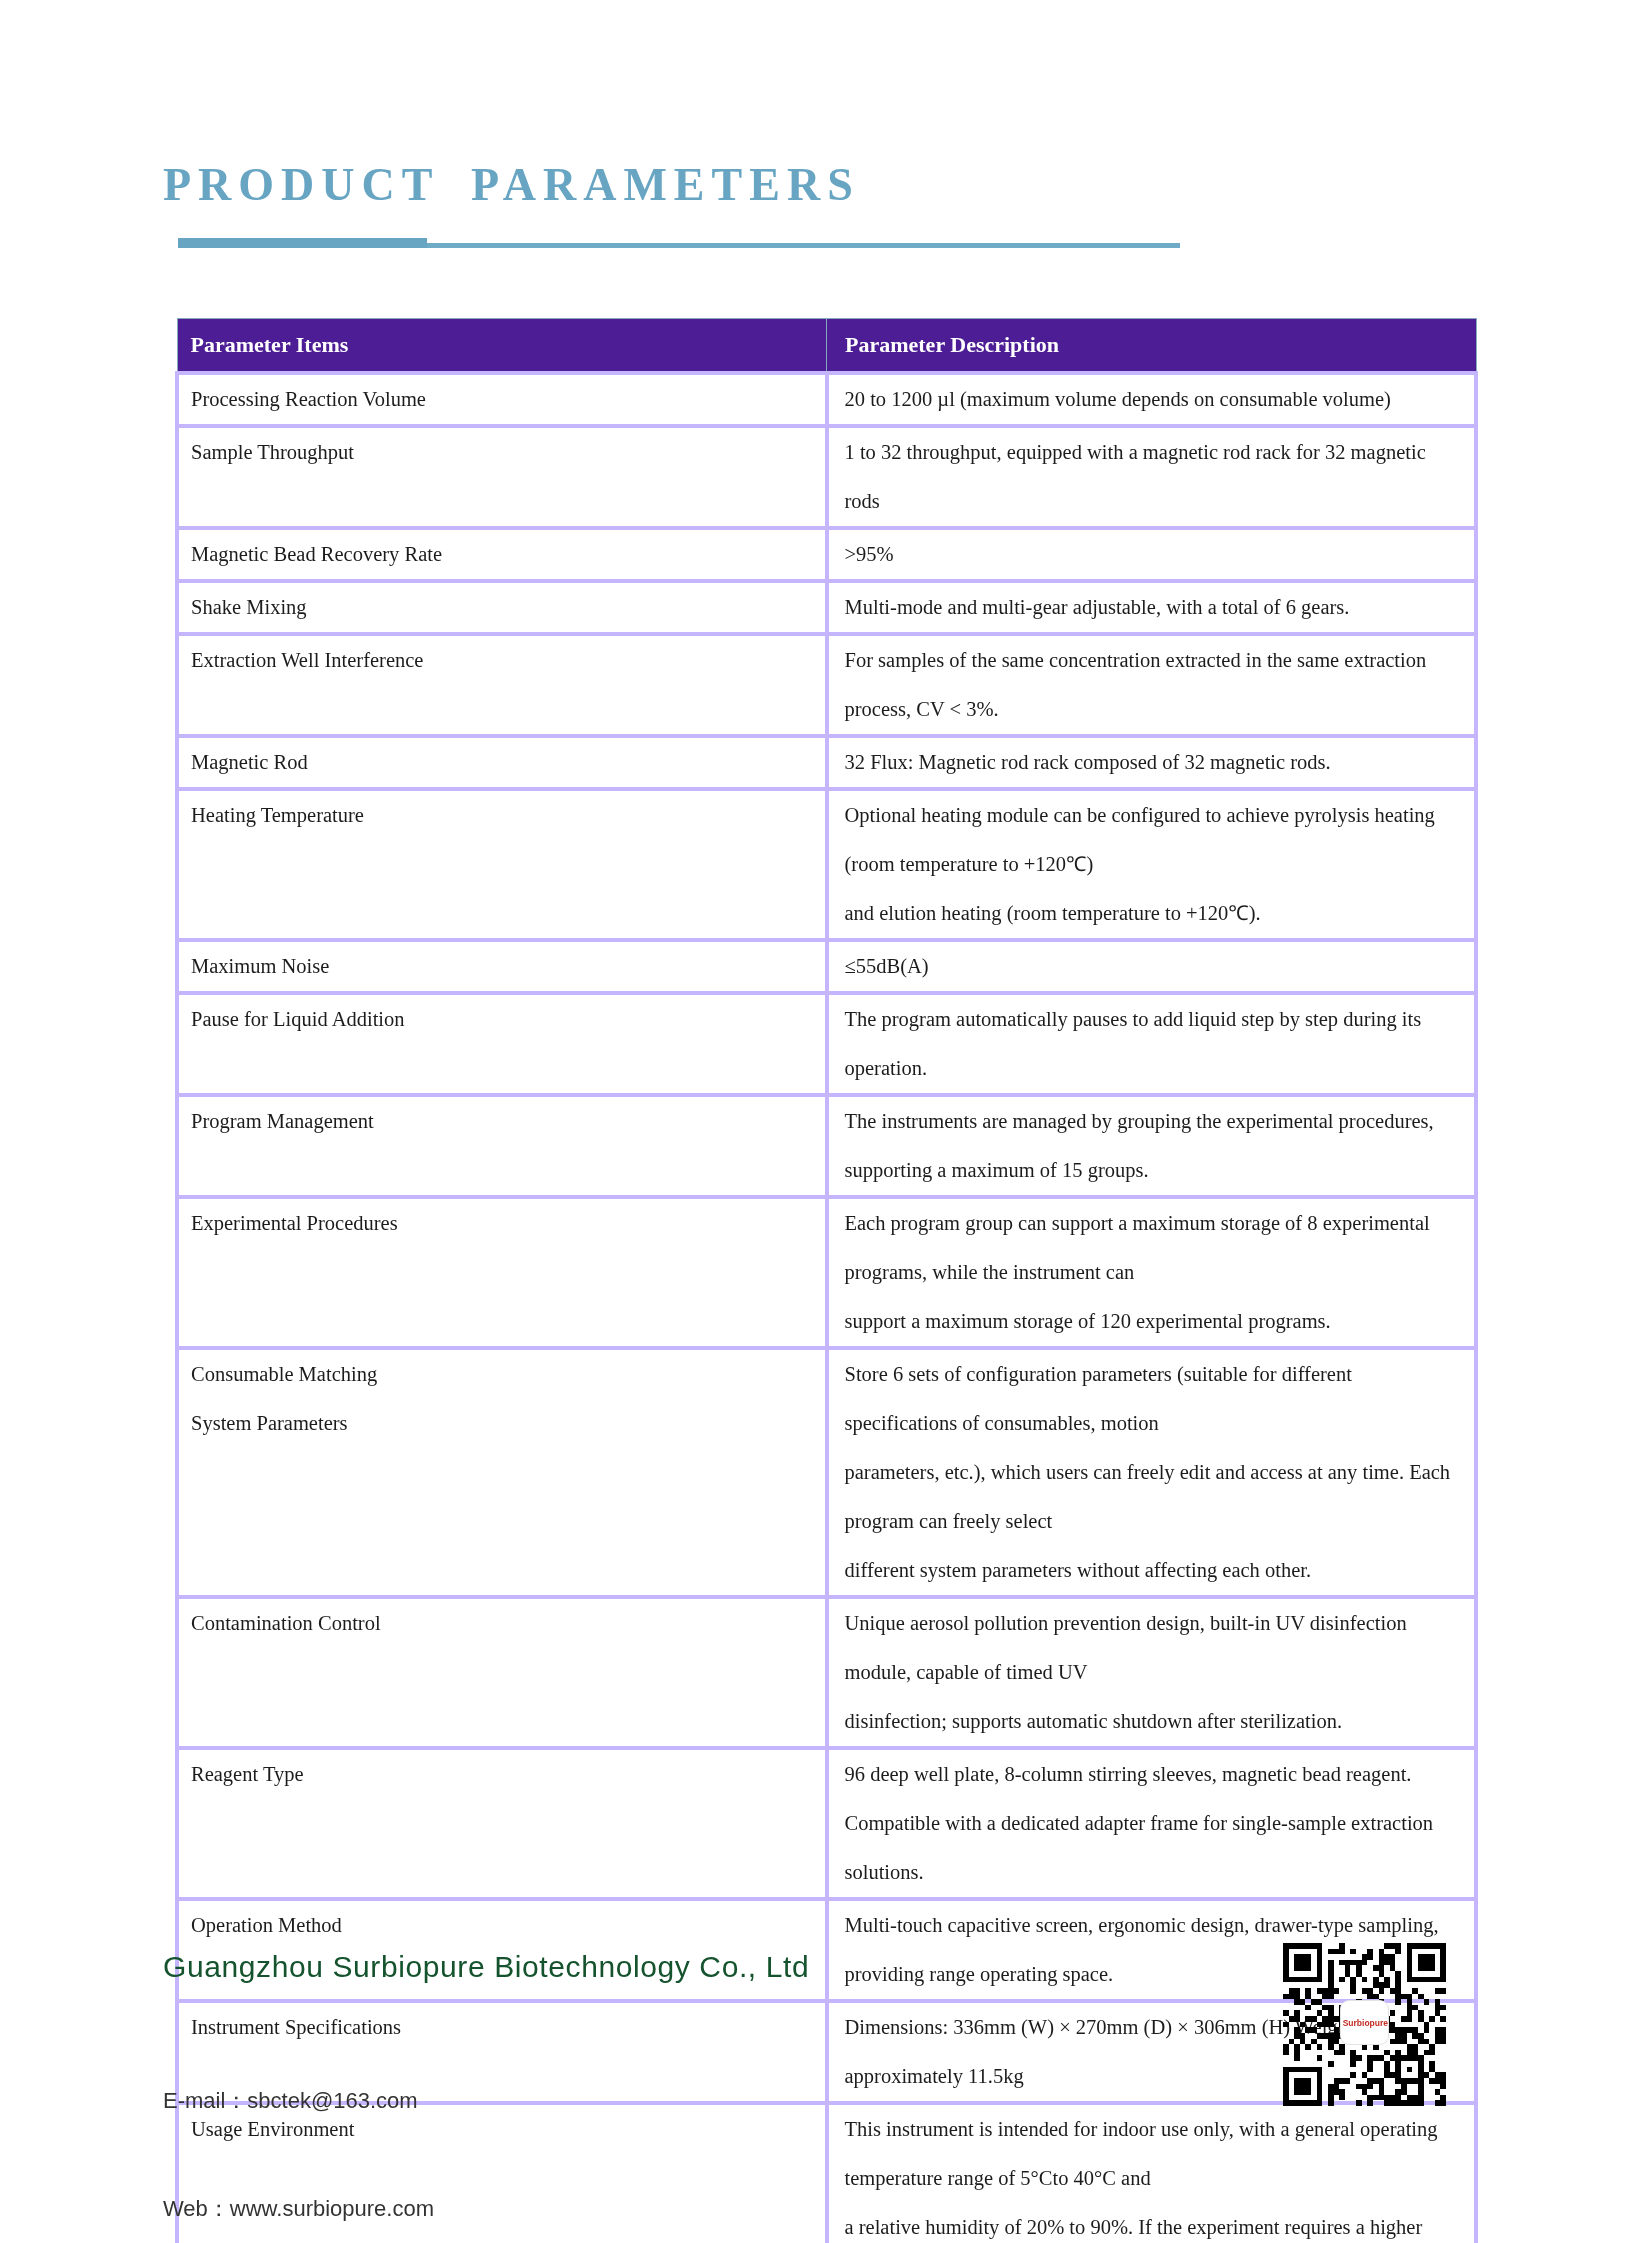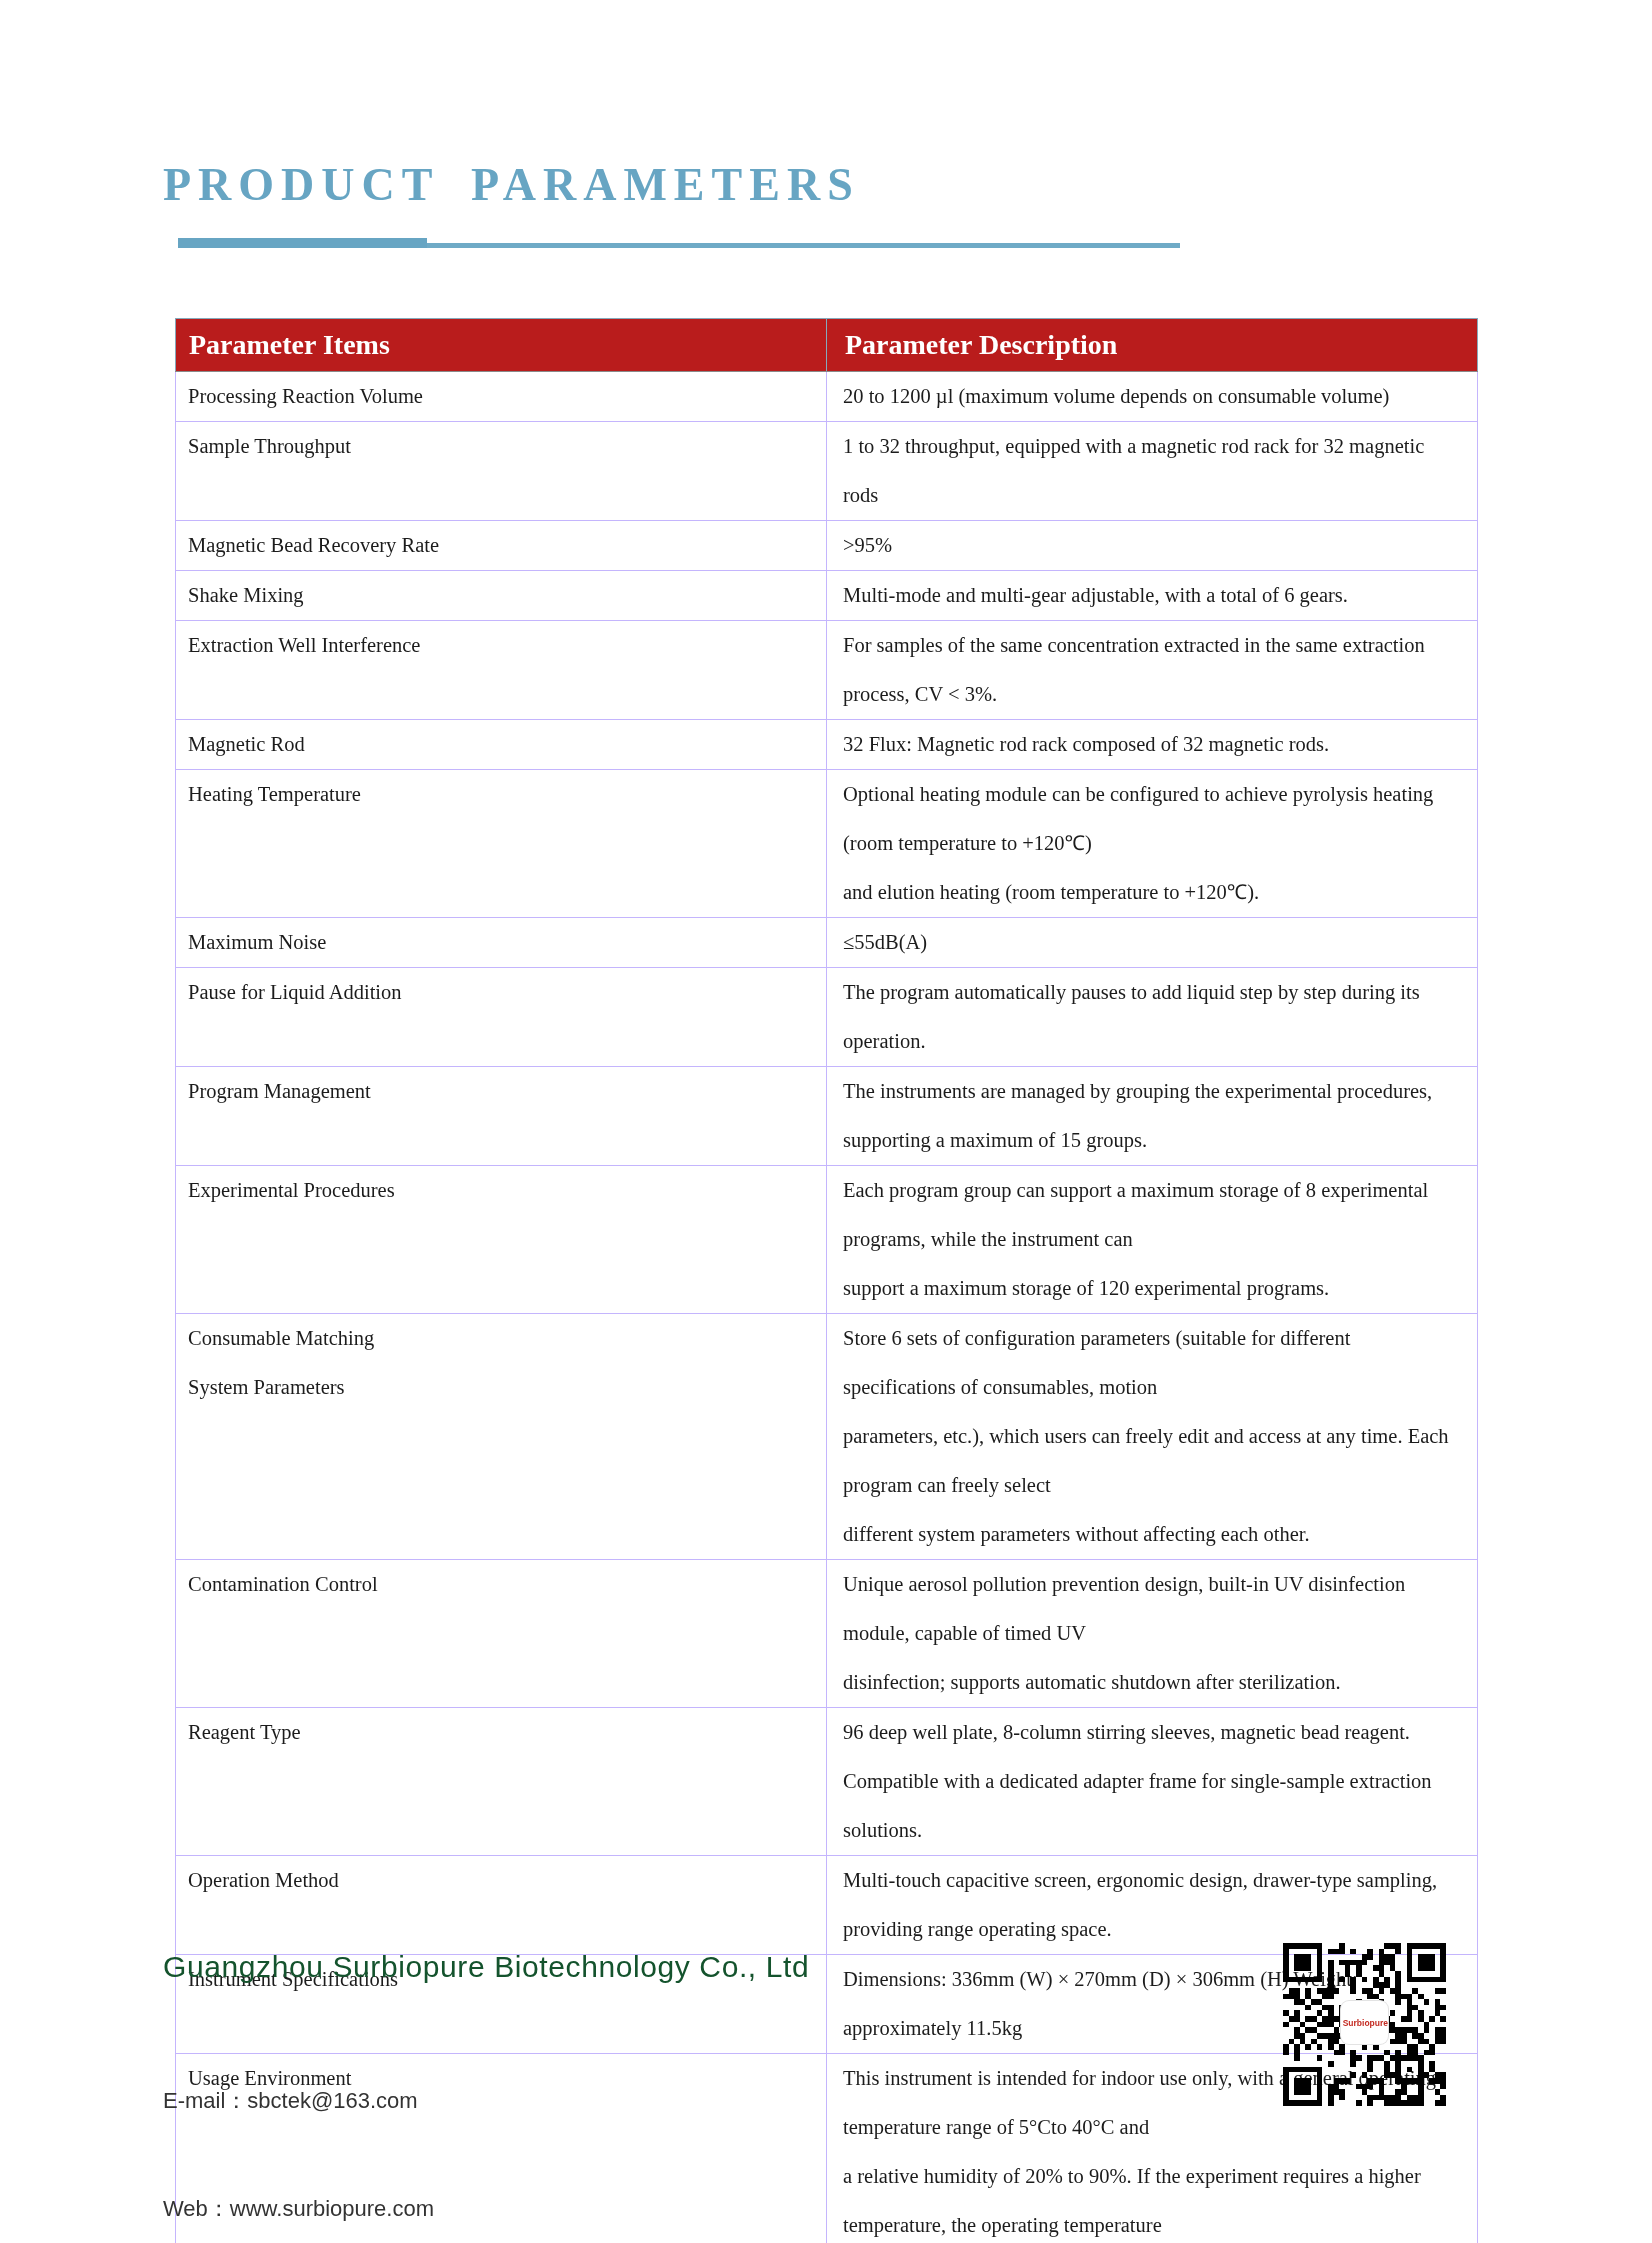--- a/index.html
+++ b/index.html
@@ -13,27 +13,27 @@
     letter-spacing:7px;word-spacing:14px;
   }
   .rule-thick{position:absolute;left:178px;top:238px;width:249px;height:10px;background:#67a5c3;}
   .rule-thin{position:absolute;left:427px;top:243px;width:753px;height:5px;background:#6faac6;}
 
   table.params{
     position:absolute;left:175px;top:318px;width:1303px;
     border-collapse:collapse;table-layout:fixed;
   }
   table.params th{
-    background:#b91c1c;color:#ffffff;font-size:28px;font-weight:bold;
+    background:#4c1d95;color:#ffffff;font-size:22px;font-weight:bold;
     text-align:left;height:52px;padding:0 13px;
     border:1px solid #86a9bb;border-bottom:1px solid #8a8a8a;
   }
   table.params th.desc-h{padding-left:18px;border-left:1px solid #a3c8da;}
   table.params td{
-    border:1px solid #c4b5fd;font-size:20.5px;color:#1c1c1c;
+    border:4px solid #c4b5fd;font-size:20.5px;color:#1c1c1c;
     line-height:49px;vertical-align:top;white-space:pre-line;
   }
   td.item-cell{width:295px;padding:0 12px;}
   td.desc-cell{padding:0 16px;font-size:20px;}
 
   .footer{position:absolute;left:163px;top:1950px;font-family:"Liberation Sans", sans-serif;}
   .company{font-size:30px;color:#14532d;letter-spacing:0.6px;}
   .contacts{margin-top:27px;font-size:22px;color:#333333;line-height:36px;white-space:pre-wrap;}
   .contact-line{min-height:36px;}
 

